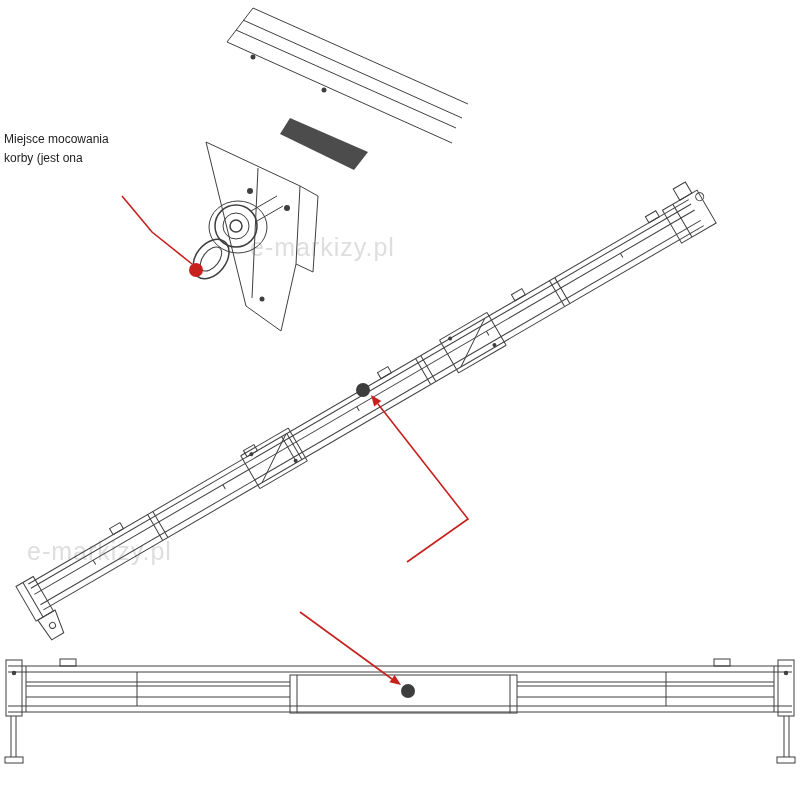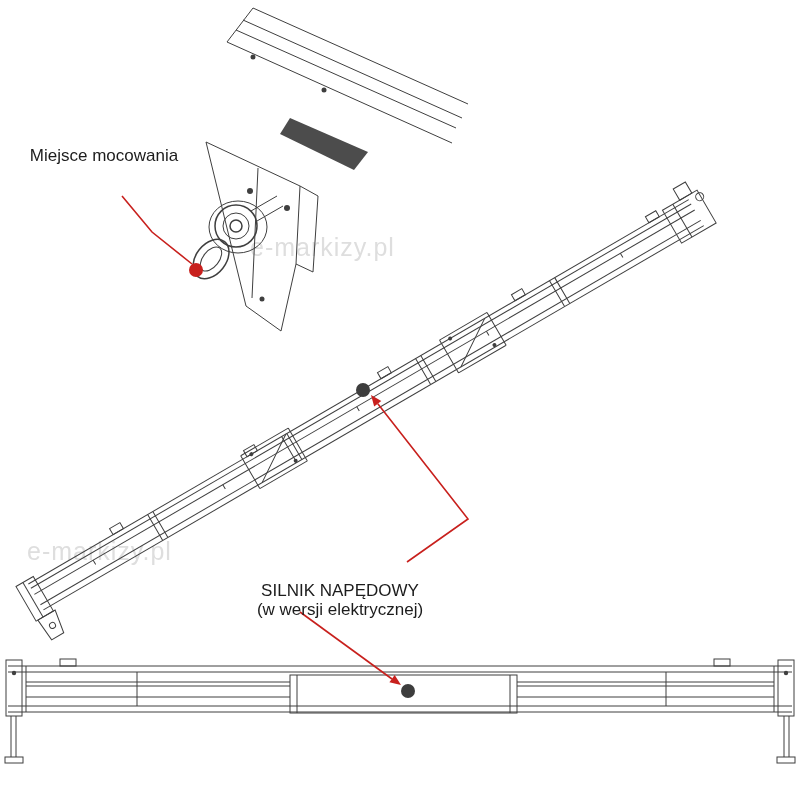--- a/index.html
+++ b/index.html
@@ -9,22 +9,22 @@
   .ln{fill:none;stroke:var(--line,#3f3f3f);stroke-width:1;}
   .lnb{fill:none;stroke:var(--line,#3f3f3f);stroke-width:1.5;}
   .fillln{fill:var(--line,#3f3f3f);stroke:none;}
   .shadow{fill:#4c4c4c;stroke:none;}
   .red{fill:none;stroke:var(--arrow,#c8201d);stroke-width:1.6;}
   .redfill{fill:var(--arrow,#c8201d);stroke:none;}
   .marker-red{fill:var(--marker-red,#c8201d);stroke:none;}
   .marker-dark{fill:var(--marker-dark,#3d3d3d);stroke:none;}
   .wm{fill:var(--watermark,#dedede);font-size:25px;letter-spacing:1px;
       font-family:"Liberation Sans",sans-serif;}
-  .label{position:absolute;text-align:center;color:var(--text,#1c1c1c);
-         font-size:17px;line-height:19px;font-weight:500;margin-top:16px;}
+  .label{position:absolute;text-align:left;color:var(--text,#1c1c1c);
+         font-size:12px;line-height:19px;font-weight:500;}
   .label span{display:block;}
 </style>
 </head>
 <body>
 
 <div id="stage">
 
   <svg width="800" height="800" viewBox="0 0 800 800">
 
     <text class="wm" x="250" y="256">e-markizy.pl</text>
@@ -134,20 +134,17 @@
       <polygon class="redfill" points="371,395 381.3,400.9 374.2,406.5"></polygon>
     </g>
     <g>
       <path class="red" d="M300,612 L392,679"></path>
       <polygon class="redfill" points="401,685 389.4,682.2 394.7,674.9"></polygon>
     </g>
   </svg>
 
   <div class="label" style="left:4px;top:130px;width:200px;">
     <span>Miejsce mocowania</span>
+    <span>korby (jest ona</span>
   </div>
 
-  <div class="label" style="left:205px;top:565px;width:270px;">
-    <span>SILNIK NAPĘDOWY</span>
-    <span>(w wersji elektrycznej)</span>
-  </div>
 
 </div>
 
 </body></html>

